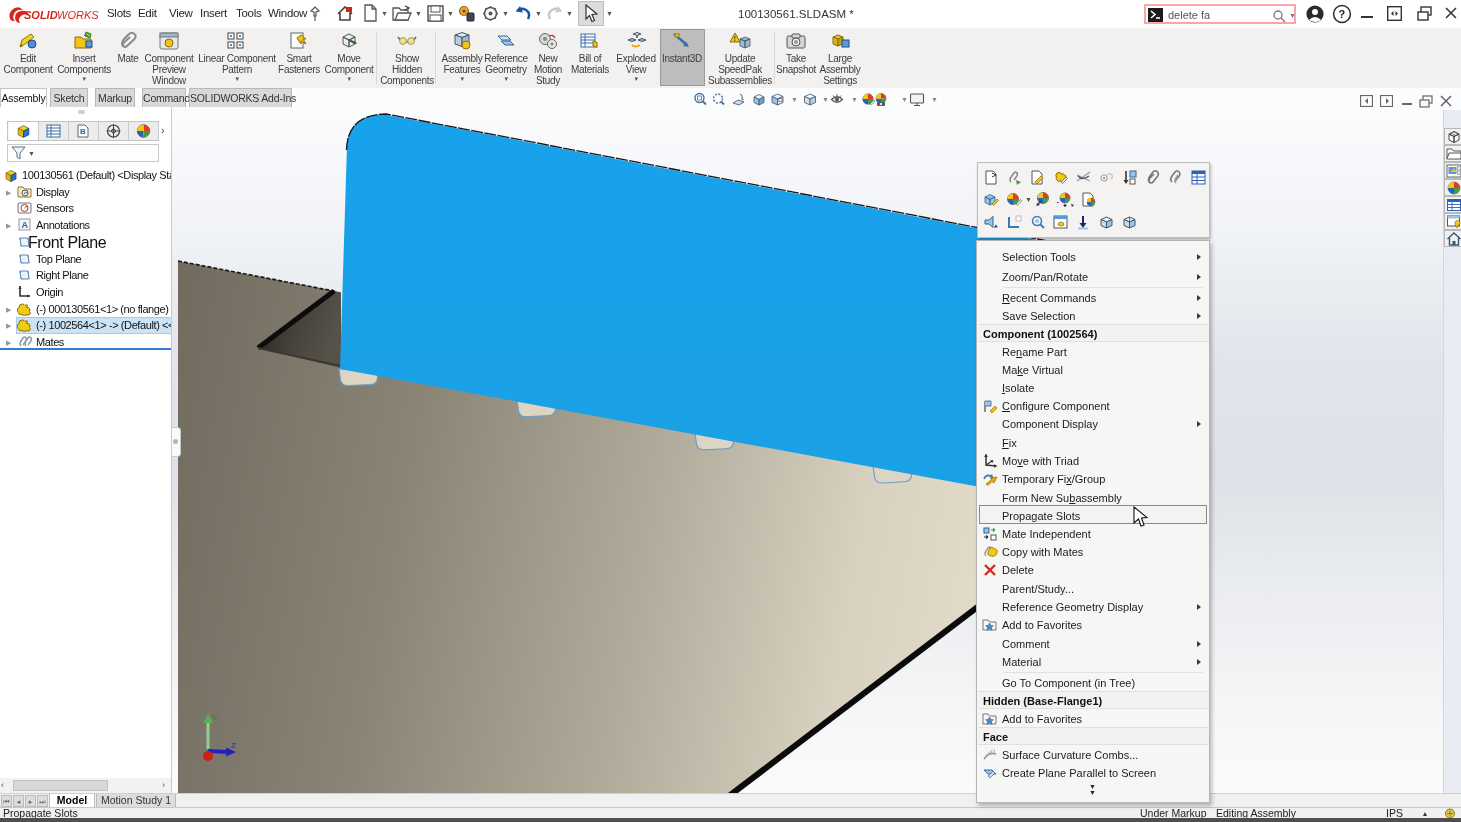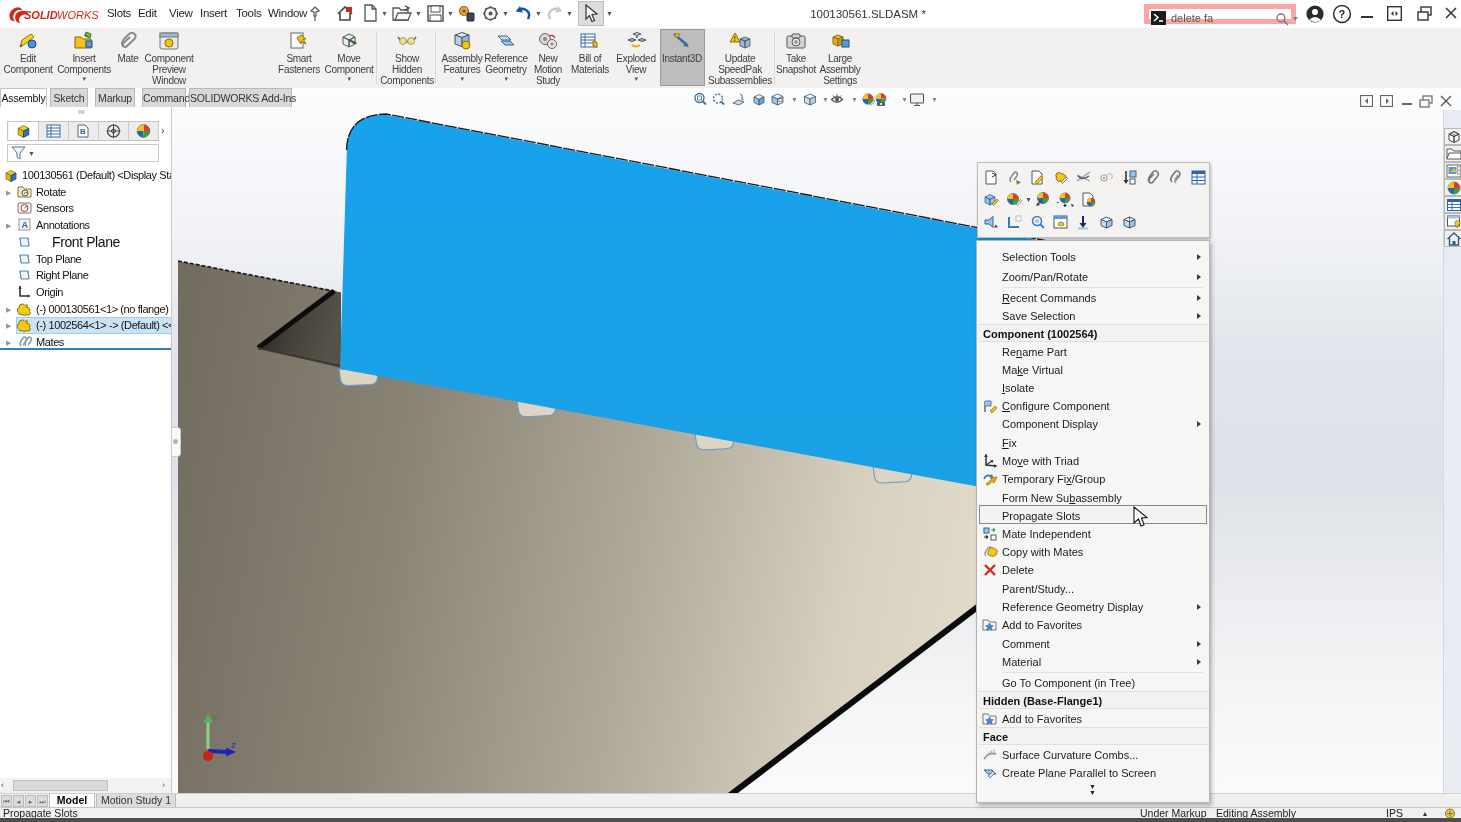--- a/index.html
+++ b/index.html
@@ -144,23 +144,23 @@
       <path d="M4,13 q-3,-6 2,-9 q5,-3 9,1" fill="none" stroke="#888" stroke-width="2.4"></path>
       <path d="M12,0 L16,5.5 L9,6.5 Z" fill="#888"></path>
     </svg>
   <div class="abs caret" style="left:566px;top:11px">▼</div>
   <div class="abs" style="left:578px;top:1px;width:26px;height:25px;background:#dcdcdc;border:1px solid #bdbdbd"></div>
   <svg class="abs" style="left:585px;top:4px" width="13" height="19" viewBox="0 0 13 19">
       <path d="M1,1 L1,15 L4.5,11.5 L7,17.5 L9.5,16.5 L7,10.5 L12,10 Z" fill="#fdfdfd" stroke="#333" stroke-width="1.2"></path>
     </svg>
   <div class="abs caret" style="left:606px;top:11px">▼</div>
 
-  <div class="abs" style="left:738px;top:8px;width:260px;text-align:center;font-size:11.5px;color:#333">100130561.SLDASM *</div>
-
-  <div class="abs" style="left:1144px;top:4px;width:152px;height:20px;border:5px solid #fca5a5;background:#fff">
+  <div class="abs" style="left:738px;top:8px;width:260px;font-size:11.5px;color:#333">100130561.SLDASM *</div>
+
+  <div class="abs" style="left:1144px;top:4px;width:152px;height:20px;border:2px solid #fca5a5;background:#fff">
     <div class="abs" style="left:2px;top:2px;width:15px;height:14px;background:#1b1b1b"></div>
     <svg class="abs" style="left:3px;top:3px" width="13" height="12" viewBox="0 0 13 12">
         <path d="M2,2 L6,5.5 L2,9" stroke="#fff" stroke-width="1.6" fill="none"></path>
         <path d="M7,9 L11,9" stroke="#fff" stroke-width="1.6"></path>
       </svg>
     <div class="abs" style="left:22px;top:3px;font-size:11px;color:#555">delete fa</div>
     <svg class="abs" style="left:126px;top:3px" width="14" height="14" viewBox="0 0 14 14">
         <circle cx="6" cy="6" r="4" fill="none" stroke="#777" stroke-width="1.3"></circle>
         <line x1="9" y1="9" x2="13" y2="13" stroke="#777" stroke-width="1.3"></line>
       </svg>
@@ -208,20 +208,30 @@
     <div class="rbtn" style="left:89px;width:78px"><svg width="22" height="20" viewBox="0 0 22 20">
         <path d="M7,16 Q3,13 7,8 L12,3 Q15,0.5 17.5,3 Q20,5.5 17,8.5 L10,15 Q8,17 6.5,15 Q5,13 7.5,11 L13,6" fill="none" stroke="#8a8a8a" stroke-width="2"></path>
       </svg>Mate</div>
     <div class="rbtn" style="left:130px;width:78px"><svg width="22" height="20" viewBox="0 0 22 20">
         <rect x="2" y="2" width="18" height="16" rx="2" fill="#e8e8e8" stroke="#777"></rect>
         <rect x="2" y="2" width="18" height="4" fill="#9db8d2" stroke="#777"></rect>
         <circle cx="11" cy="12" r="4" fill="#f2c512" stroke="#8a6d10"></circle>
       </svg>Component
 Preview
 Window</div>
+    <div class="rbtn" style="left:189px;width:96px"><svg width="22" height="20" viewBox="0 0 22 20">
+        <g fill="#fff" stroke="#444">
+          <rect x="2" y="2" width="6" height="6"></rect>
+          <rect x="11" y="2" width="6" height="6"></rect>
+          <rect x="2" y="11" width="6" height="6"></rect>
+          <rect x="11" y="11" width="6" height="6"></rect>
+        </g>
+        <path d="M4,4 h2 v2 h-2 z M13,4 h2 v2 h-2 z M4,13 h2 v2 h-2 z M13,13 h2 v2 h-2 z" fill="#4d88cc"></path>
+      </svg>Linear Component
+Pattern<div class="caret" style="margin-top:1px">▾</div></div>
     <div class="rbtn" style="left:260px;width:78px"><svg width="22" height="20" viewBox="0 0 22 20">
         <rect x="3" y="2" width="12" height="15" fill="#fdfdfd" stroke="#666"></rect>
         <path d="M13,4 l5,4 l-3,0 l3,5 l-5,-3 l0,3 l-4,-6 z" fill="#f2c512" stroke="#8a6d10"></path>
       </svg>Smart
 Fasteners</div>
     <div class="rbtn" style="left:310px;width:78px"><svg width="22" height="20" viewBox="0 0 22 20">
         <path d="M5,6 l6,-3 l6,3 l-6,3 z M5,6 l0,7 l6,3 l0,-7 z M17,6 l0,7 l-6,3 l0,-7 z" fill="#e9eef4" stroke="#555"></path>
         <path d="M11,9 l6,3" stroke="#2a6d2a" stroke-width="2"></path>
         <path d="M19,13 l-4,0 l2,-3 z" fill="#2a6d2a"></path>
       </svg>Move
@@ -430,21 +440,21 @@
         </svg></div>
       <div class="tlabel" style="left:22px;font-size:11px">100130561 (Default) &lt;Display State-1&gt;</div>
     </div>
     <div class="trow" style="top:77px">
       <div class="arr">▶</div>
       <div class="ticon" style="left:17px"><svg width="15" height="13" viewBox="0 0 15 13">
           <path d="M1,12 L1,2 L6,2 L7.5,4 L14,4 L14,12 Z" fill="#fae8b0" stroke="#8a7a40"></path>
           <circle cx="8" cy="8" r="3" fill="#e8f0f8" stroke="#456"></circle>
           <path d="M7,9 q1.5,-3 3,-1" fill="none" stroke="#456"></path>
         </svg></div>
-      <div class="tlabel" style="left:36px;font-size:11px">Rotate</div>
+      <div class="tlabel" style="left:36px;font-size:11px">Display</div>
     </div>
     <div class="trow" style="top:93px">
       <div class="ticon" style="left:17px"><svg width="15" height="13" viewBox="0 0 15 13">
           <rect x="1" y="2" width="13" height="10" rx="1" fill="#f8f8f8" stroke="#777"></rect>
           <circle cx="7.5" cy="7" r="3.5" fill="#fff" stroke="#a33"></circle>
           <path d="M7.5,7 L10,5" stroke="#a33"></path>
         </svg></div>
       <div class="tlabel" style="left:36px;font-size:11px">Sensors</div>
     </div>
     <div class="trow" style="top:110px">
@@ -453,21 +463,21 @@
           <rect x="2" y="1" width="11" height="11" fill="#f4f4f4" stroke="#999"></rect>
           <text x="4.5" y="10" font-size="9" font-weight="bold" fill="#2a62b8" font-family="Liberation Sans">A</text>
         </svg></div>
       <div class="tlabel" style="left:36px;font-size:11px">Annotations</div>
     </div>
     <div class="trow" style="top:127px">
       <div class="ticon" style="left:17px"><svg width="15" height="13" viewBox="0 0 15 13">
           <path d="M3,3 L11,3 L12,11 L4,11 Z" fill="#eef3f8" stroke="#5585b5"></path>
           <path d="M3,3 L4,11 M11,3 L12,11" stroke="#5585b5" stroke-dasharray="2,1.4"></path>
         </svg></div>
-      <div class="tlabel" style="left:52px;font-size:14px">Front Plane</div>
+      <div class="tlabel" style="left:28px;font-size:16px">Front Plane</div>
     </div>
     <div class="trow" style="top:144px">
       <div class="ticon" style="left:17px"><svg width="15" height="13" viewBox="0 0 15 13">
           <path d="M3,3 L11,3 L12,11 L4,11 Z" fill="#eef3f8" stroke="#5585b5"></path>
           <path d="M3,3 L4,11 M11,3 L12,11" stroke="#5585b5" stroke-dasharray="2,1.4"></path>
         </svg></div>
       <div class="tlabel" style="left:36px;font-size:11px">Top Plane</div>
     </div>
     <div class="trow" style="top:160px">
       <div class="ticon" style="left:17px"><svg width="15" height="13" viewBox="0 0 15 13">

